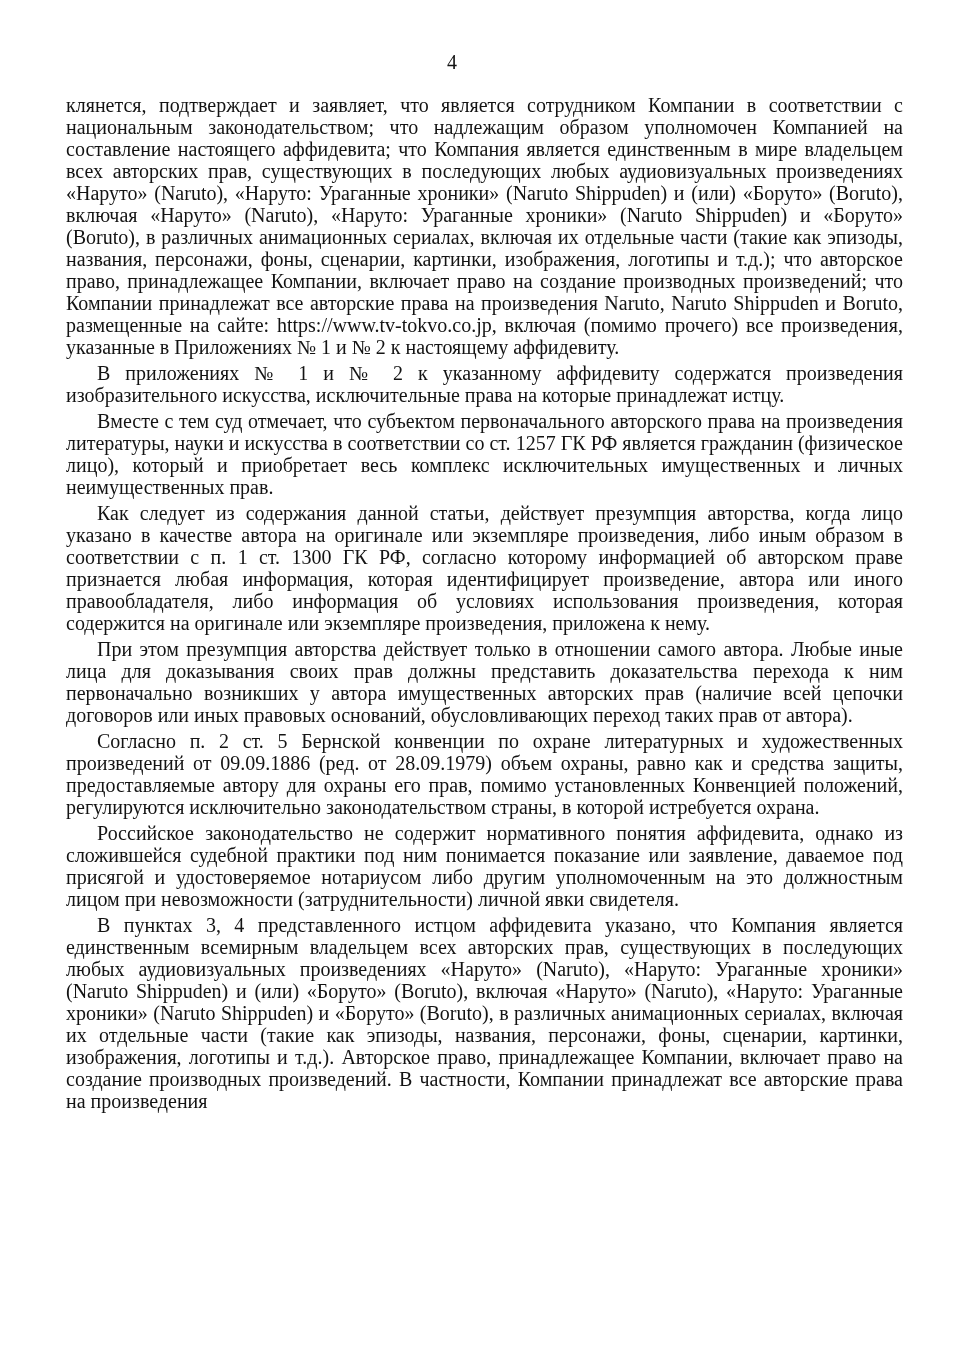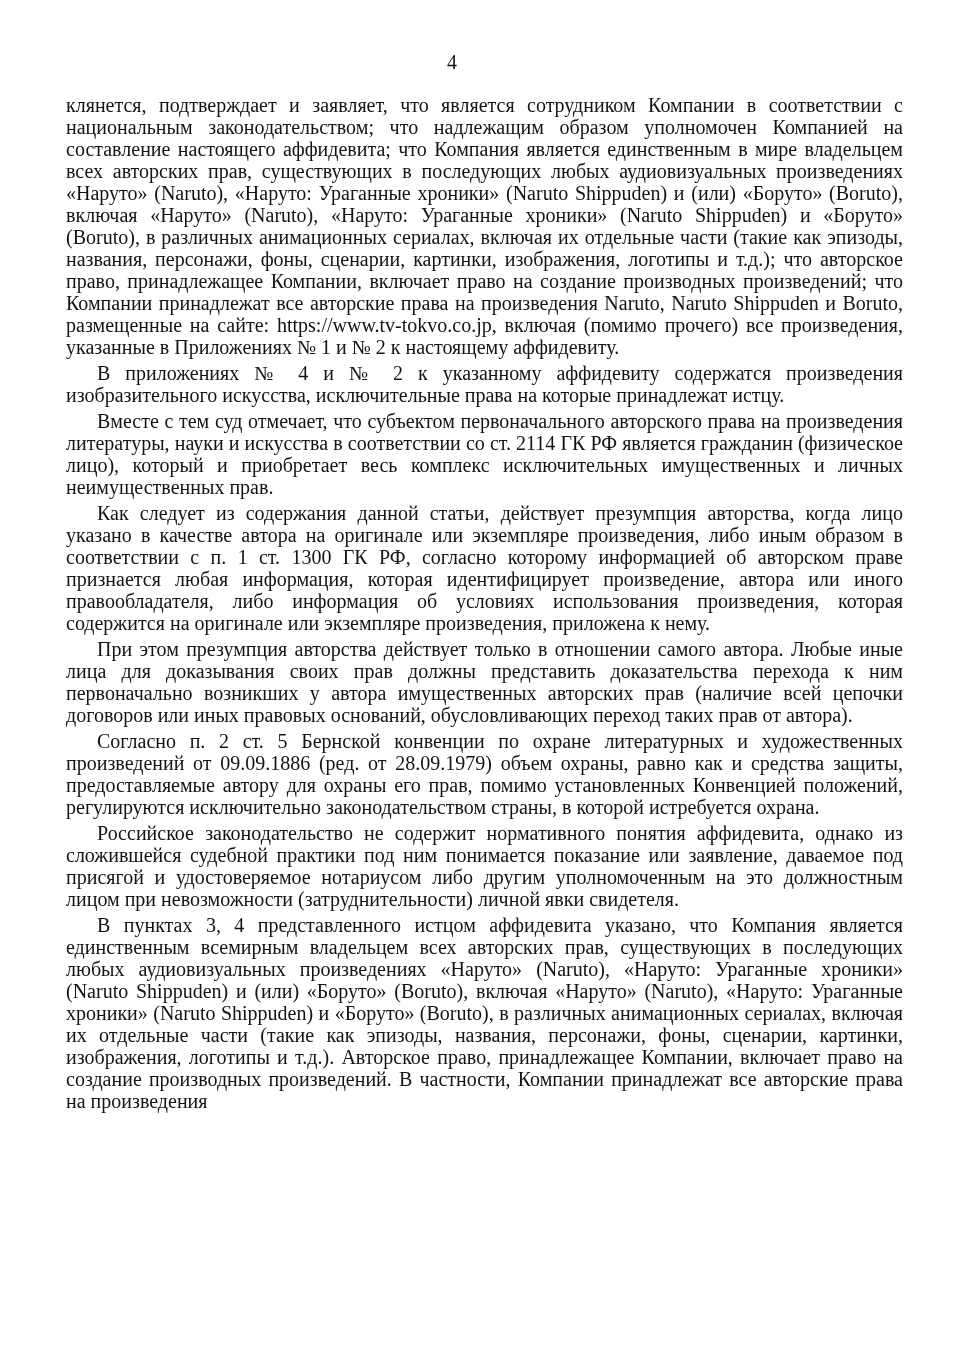--- a/index.html
+++ b/index.html
@@ -42,21 +42,21 @@
     text-indent: 31px;
   }
 </style>
 </head>
 <body>
 
 <div class="page">
   <div class="page-number">4</div>
   <div class="content">
       <p class="para">клянется, подтверждает и заявляет, что является сотрудником Компании в соответствии с национальным законодательством; что надлежащим образом уполномочен Компанией на составление настоящего аффидевита; что Компания является единственным в мире владельцем всех авторских прав, существующих в последующих любых аудиовизуальных произведениях «Наруто» (Naruto), «Наруто: Ураганные хроники» (Naruto Shippuden) и (или) «Боруто» (Boruto), включая «Наруто» (Naruto), «Наруто: Ураганные хроники» (Naruto Shippuden) и «Боруто» (Boruto), в различных анимационных сериалах, включая их отдельные части (такие как эпизоды, названия, персонажи, фоны, сценарии, картинки, изображения, логотипы и т.д.); что авторское право, принадлежащее Компании, включает право на создание производных произведений; что Компании принадлежат все авторские права на произведения Naruto, Naruto Shippuden и Boruto, размещенные на сайте: https://www.tv-tokvo.co.jp, включая (помимо прочего) все произведения, указанные в Приложениях № 1 и № 2 к настоящему аффидевиту.</p>
-      <p class="para indent">В приложениях № 4 и № 2 к указанному аффидевиту содержатся произведения изобразительного искусства, исключительные права на которые принадлежат истцу.</p>
-      <p class="para indent">Вместе с тем суд отмечает, что субъектом первоначального авторского права на произведения литературы, науки и искусства в соответствии со ст. 2114 ГК РФ является гражданин (физическое лицо), который и приобретает весь комплекс исключительных имущественных и личных неимущественных прав.</p>
+      <p class="para indent">В приложениях № 1 и № 2 к указанному аффидевиту содержатся произведения изобразительного искусства, исключительные права на которые принадлежат истцу.</p>
+      <p class="para indent">Вместе с тем суд отмечает, что субъектом первоначального авторского права на произведения литературы, науки и искусства в соответствии со ст. 1257 ГК РФ является гражданин (физическое лицо), который и приобретает весь комплекс исключительных имущественных и личных неимущественных прав.</p>
       <p class="para indent">Как следует из содержания данной статьи, действует презумпция авторства, когда лицо указано в качестве автора на оригинале или экземпляре произведения, либо иным образом в соответствии с п. 1 ст. 1300 ГК РФ, согласно которому информацией об авторском праве признается любая информация, которая идентифицирует произведение, автора или иного правообладателя, либо информация об условиях использования произведения, которая содержится на оригинале или экземпляре произведения, приложена к нему.</p>
       <p class="para indent">При этом презумпция авторства действует только в отношении самого автора. Любые иные лица для доказывания своих прав должны представить доказательства перехода к ним первоначально возникших у автора имущественных авторских прав (наличие всей цепочки договоров или иных правовых оснований, обусловливающих переход таких прав от автора).</p>
       <p class="para indent">Согласно п. 2 ст. 5 Бернской конвенции по охране литературных и художественных произведений от 09.09.1886 (ред. от 28.09.1979) объем охраны, равно как и средства защиты, предоставляемые автору для охраны его прав, помимо установленных Конвенцией положений, регулируются исключительно законодательством страны, в которой истребуется охрана.</p>
       <p class="para indent">Российское законодательство не содержит нормативного понятия аффидевита, однако из сложившейся судебной практики под ним понимается показание или заявление, даваемое под присягой и удостоверяемое нотариусом либо другим уполномоченным на это должностным лицом при невозможности (затруднительности) личной явки свидетеля.</p>
       <p class="para indent">В пунктах 3, 4 представленного истцом аффидевита указано, что Компания является единственным всемирным владельцем всех авторских прав, существующих в последующих любых аудиовизуальных произведениях «Наруто» (Naruto), «Наруто: Ураганные хроники» (Naruto Shippuden) и (или) «Боруто» (Boruto), включая «Наруто» (Naruto), «Наруто: Ураганные хроники» (Naruto Shippuden) и «Боруто» (Boruto), в различных анимационных сериалах, включая их отдельные части (такие как эпизоды, названия, персонажи, фоны, сценарии, картинки, изображения, логотипы и т.д.). Авторское право, принадлежащее Компании, включает право на создание производных произведений. В частности, Компании принадлежат все авторские права на произведения</p>
     </div>
 </div>
 
 </body></html>

